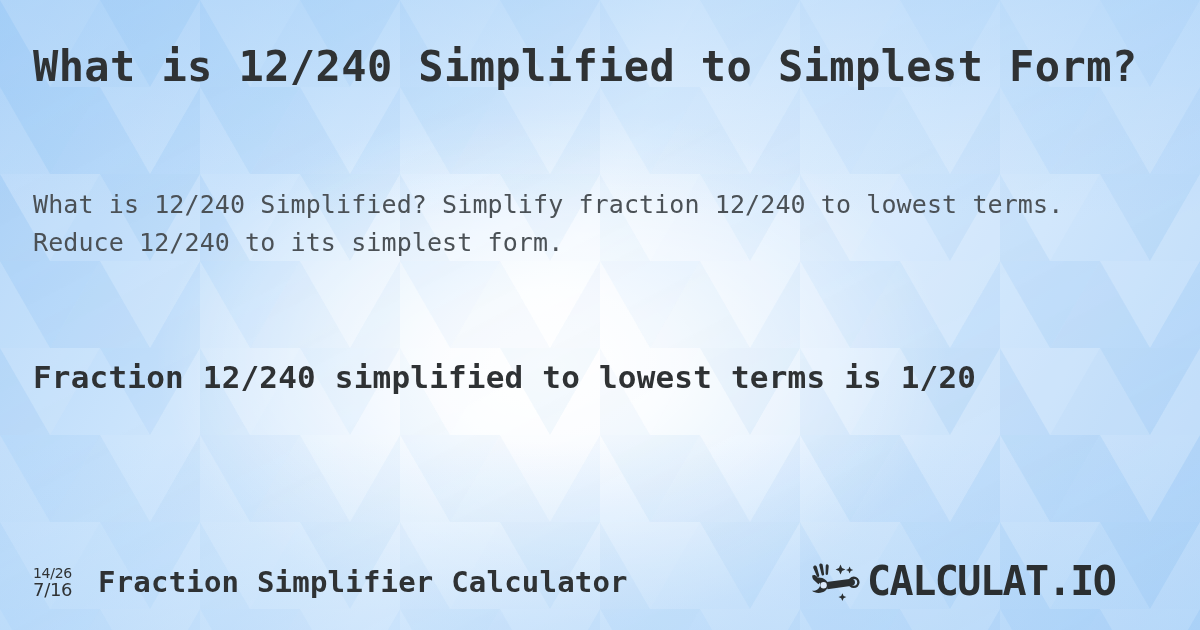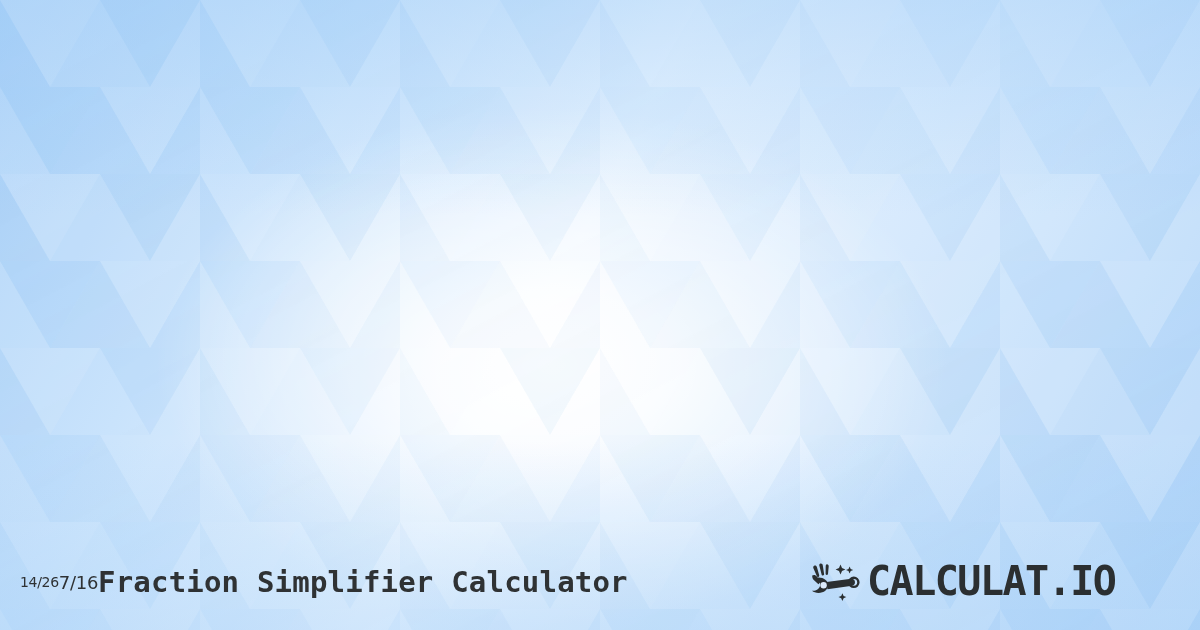--- a/index.html
+++ b/index.html
@@ -110,22 +110,22 @@
   .footer-left {
     display: flex;
     align-items: center;
     gap: 13px;
     flex: 1 1 auto;
     min-width: 0;
   }
 
   .frac-icon {
     display: flex;
-    flex-direction: row;
-    align-items: center;
+    flex-direction: column;
+    align-items: flex-start;
     justify-content: center;
     line-height: 1;
     color: #2f3234;
     font-family: "DejaVu Sans", "Liberation Sans", sans-serif;
     width: 52px;
     flex: 0 0 auto;
   }
   .frac-icon .top {
     font-size: 14px;
     letter-spacing: -0.3px;
@@ -191,22 +191,25 @@
         <rect x="0" y="0" width="1200" height="630" fill="url(#triFade)"></rect>
       </mask>
     </defs>
     <rect x="-40" y="-30" width="1280" height="700" fill="url(#tri)" mask="url(#triMask)"></rect>
   </svg>
 
   <div class="bg-layer bg-sheen"></div>
 
   <div class="content">
 
-
-
+    <h1 class="headline">What is 12/240 Simplified to Simplest Form?</h1>
+
+    <p class="subhead">What is 12/240 Simplified? Simplify fraction 12/240 to lowest terms. Reduce 12/240 to its simplest form.</p>
+
+    <p class="answer">Fraction 12/240 simplified to lowest terms is 1/20</p>
 
     <div class="footer">
 
       <div class="footer-left">
 
         <div class="frac-icon">
           <span class="top">14/26</span>
           <span class="bot">7/16</span>
         </div>
 

